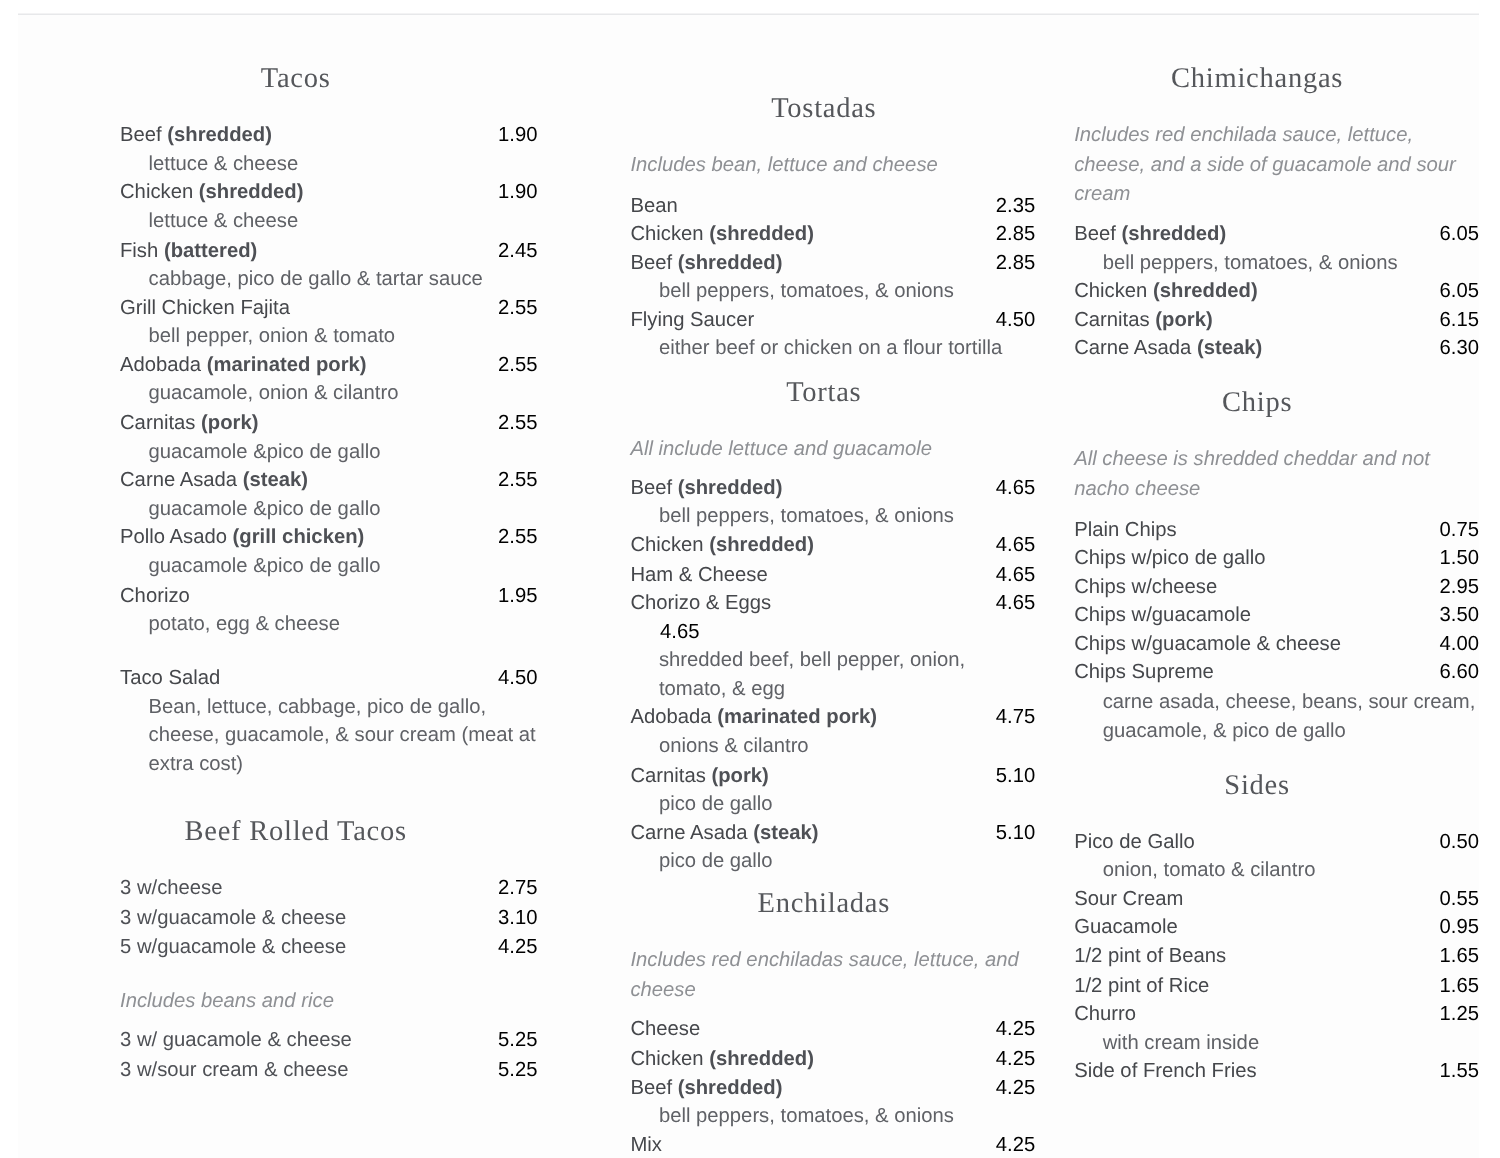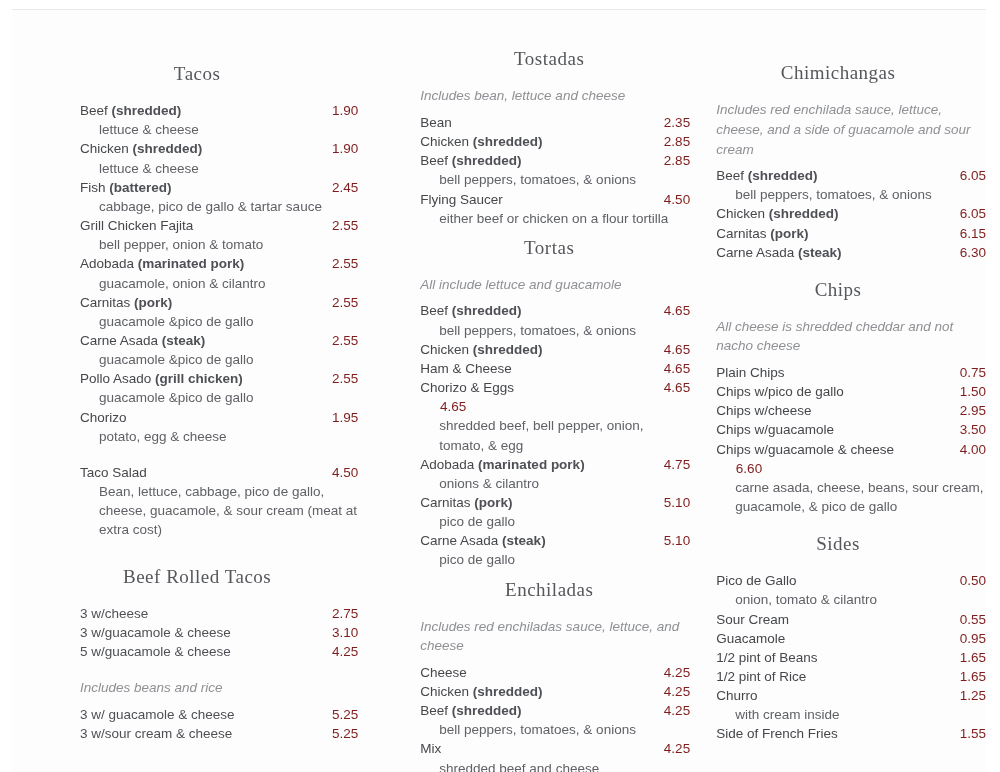--- a/index.html
+++ b/index.html
@@ -41,21 +41,20 @@
     background: #ffffff;
   }
   .columns {
     position: absolute;
     top: 42px;
     left: 14px;
     right: 14px;
     bottom: 8px;
     display: flex;
     gap: 4px;
-    align-items: center;
   }
   .col {
     position: relative;
   }
   .col-left  { width: 330px; padding-left: 66px; }
   .col-mid   { width: 320px; padding-left: 58px; margin-top: 20px; }
   .col-right { width: 320px; padding-left: 22px; }
 
   .section-title {
     font-family: "Liberation Serif", serif;
@@ -93,21 +92,21 @@
     color: #4e5055;
   }
   .row .name b {
     font-weight: 400;
     color: #45474b;
   }
   .row .price {
     flex: 0 0 auto;
     width: 46px;
     text-align: right;
-    color: #7f1d1d;
+    color: #000000;
     font-size: 13.5px;
   }
   .desc {
     font-size: 13.5px;
     color: #5f6166;
     line-height: 1.42;
     max-width: 262px;
     margin: 0;
     padding-left: 19px;
   }
@@ -475,20 +474,23 @@
           </div>
           <div class="price">3.50</div>
         </div>
         <div class="row">
           <div class="name">
             <b>Chips w/guacamole &amp; cheese</b>
           </div>
           <div class="price">4.00</div>
         </div>
         <div class="row">
+          <div class="name">
+            <b>Chips Supreme</b>
+          </div>
           <div class="price">6.60</div>
         </div>
         <div class="desc wide">carne asada, cheese, beans, sour cream, guacamole, &amp; pico de gallo</div>
       </div>
 
       <div class="spacer-md"></div>
 
       <h2 class="section-title right">Sides</h2>
 
       <div class="rows">

